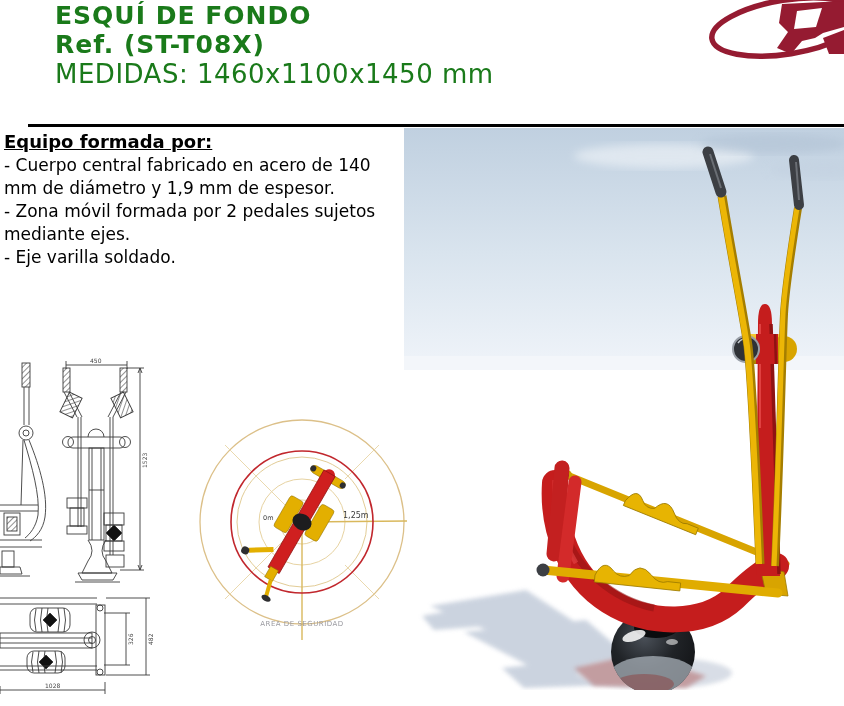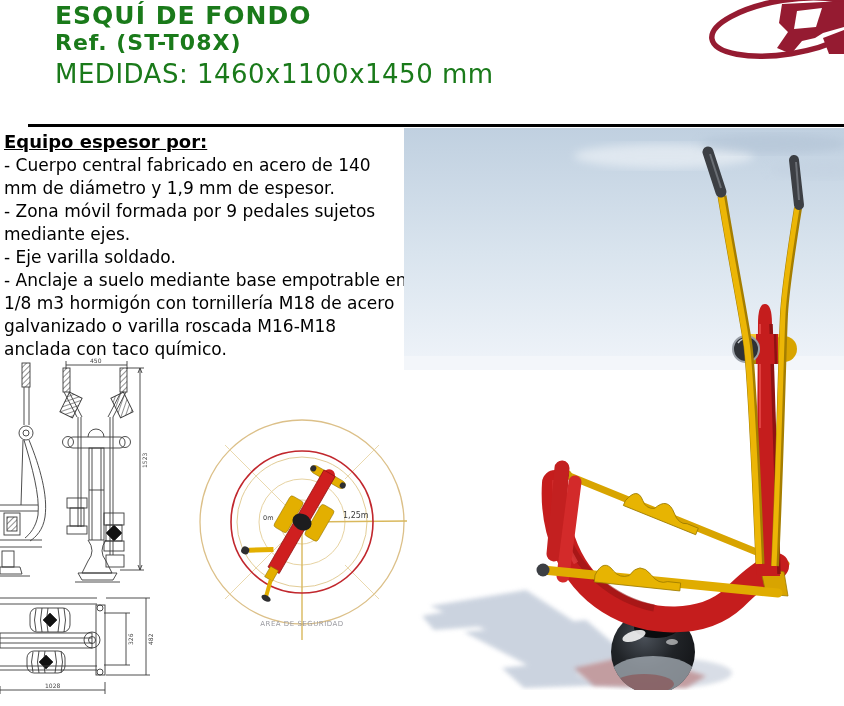--- a/index.html
+++ b/index.html
@@ -1,20 +1,20 @@
 <!DOCTYPE html>
 <html><head>
 <meta charset="utf-8">
 <style>
   html,body{margin:0;padding:0;background:#fff;}
   .page{position:relative;width:844px;height:706px;background:#ffffff;overflow:hidden;
         font-family:"DejaVu Sans","Liberation Sans",sans-serif;}
   .hdr-line{position:absolute;left:55px;color:#1a7a1a;white-space:nowrap;}
   .hdr-1{top:1px;font-size:25px;font-weight:bold;letter-spacing:1px;}
-  .hdr-2{top:30px;font-size:22px;font-weight:bold;letter-spacing:1px;}
+  .hdr-2{top:30px;font-size:25px;font-weight:bold;letter-spacing:1px;}
   .hdr-3{top:59px;font-size:26px;font-weight:400;letter-spacing:0.5px;}
   .logo{position:absolute;right:0;top:0;width:150px;height:62px;}
   .rule{position:absolute;left:28px;top:124px;width:816px;height:3px;background:#000;}
   .specs{position:absolute;left:4px;top:131px;width:403px;color:#000;}
   .specs h2{margin:0 0 2px 0;font-size:18px;font-weight:bold;text-decoration:underline;}
   .specs .item{font-size:17px;line-height:23px;}
   .render{position:absolute;left:404px;top:128px;width:440px;height:562px;}
   .drawings{position:absolute;left:0;top:355px;width:205px;height:351px;}
   .safety{position:absolute;left:195px;top:408px;width:215px;height:242px;}
   svg text{font-family:"DejaVu Sans","Liberation Sans",sans-serif;}
@@ -33,25 +33,24 @@
     <g>
       <path d="M88,4 L150,1 L150,27 L129,33 L121,38 L108,41 L97,54 L83,48 L94,32 L85,23 Z" fill="#951b31"></path>
       <path d="M129,38 L150,30 L150,54 L135,54 Z" fill="#951b31"></path>
       <path d="M103,11 L128,8 L122,27 L100,29 Z" fill="#ffffff"></path>
     </g>
   </svg>
 
   <div class="rule"></div>
 
   <div class="specs">
-    <h2>Equipo espesor por:</h2>
+    <h2>Equipo formada por:</h2>
     <div class="item">- Cuerpo central fabricado en acero de 140 mm de diámetro y 1,9 mm de espesor.</div>
-    <div class="item">- Zona móvil formada por 9 pedales sujetos mediante ejes.</div>
+    <div class="item">- Zona móvil formada por 2 pedales sujetos mediante ejes.</div>
     <div class="item">- Eje varilla soldado.</div>
-    <div class="item">- Anclaje a suelo mediante base empotrable en 1/8 m3 hormigón con tornillería M18 de acero galvanizado o varilla roscada M16-M18 anclada con taco químico.</div>
   </div>
 
   <svg class="render" viewBox="0 0 440 562">
     <defs>
       <linearGradient id="sky" x1="0" y1="0" x2="0" y2="1">
         <stop offset="0" stop-color="#c0d0e0"></stop>
           <stop offset="0.55" stop-color="#d9e4ee"></stop>
           <stop offset="1" stop-color="#edf2f8"></stop>
       </linearGradient>
       <radialGradient id="ball" cx="0.4" cy="0.32" r="0.85">

